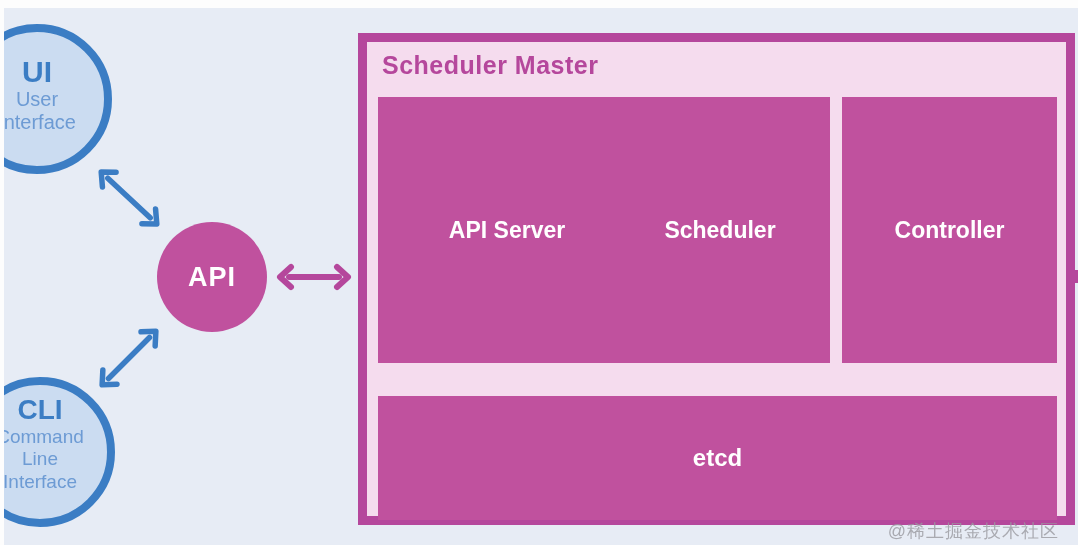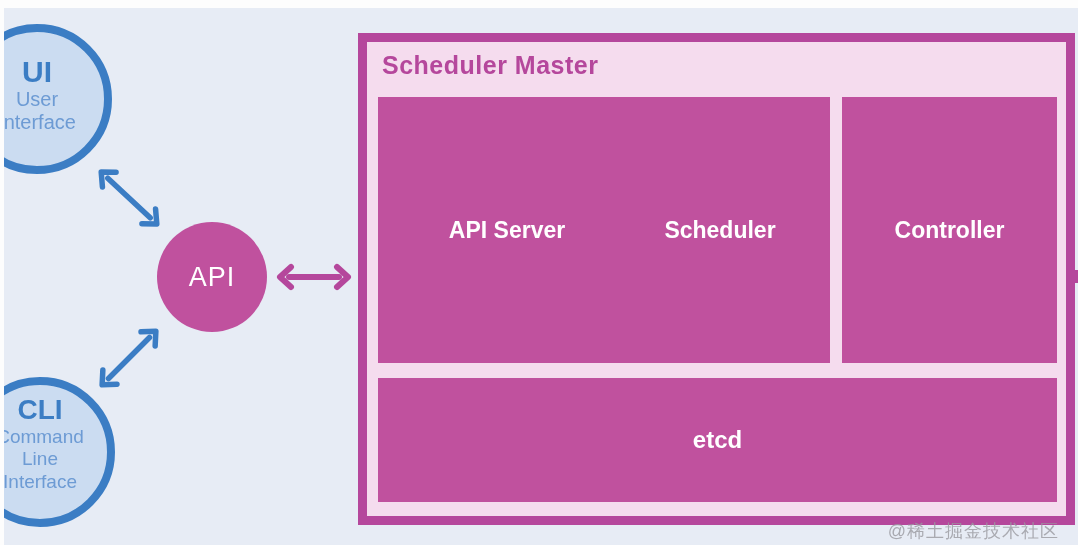--- a/index.html
+++ b/index.html
@@ -33,21 +33,21 @@
   .circle-ui .abbr{font-size:30px;line-height:1.05;}
   .circle-ui .sub{font-size:20px;line-height:1.15;}
   .circle-cli{left:-35px;top:377px;padding-top:10px;}
   .circle-cli .abbr{font-size:28px;line-height:1.1;}
   .circle-cli .sub{font-size:19px;line-height:1.18;}
   
   .api-circle{
     position:absolute;left:157px;top:222px;width:110px;height:110px;border-radius:50%;
     background:var(--magenta);z-index:1;display:flex;align-items:center;justify-content:center;
   }
-  .api-circle span{color:#ffffff;font-weight:normal;font-size:27px;letter-spacing:1px;}
+  .api-circle span{color:#ffffff;font-weight:bold;font-size:27px;letter-spacing:1px;}
   
   .arrow{position:absolute;width:86px;height:28px;z-index:1;}
   .arrow svg{display:block;width:100%;height:100%;}
   .arrow-ui-api{left:86px;top:184px;transform:rotate(43deg);color:var(--blue);}
   .arrow-cli-api{left:86px;top:344px;transform:rotate(-45deg);color:var(--blue);}
   .arrow-api-master{left:276px;top:263px;width:76px;color:var(--magenta-dark);}
   
   .master{
     position:absolute;left:358px;top:33px;width:717px;height:492px;
     background:var(--pink-light);border:9px solid var(--magenta-dark);z-index:1;
@@ -58,21 +58,21 @@
   }
   .comp{
     position:absolute;top:55px;height:266px;background:var(--magenta);
     display:flex;align-items:center;justify-content:center;
     color:#ffffff;font-weight:bold;font-size:23px;
   }
   .comp-1{left:11px;width:258px;}
   .comp-2{left:243px;width:220px;}
   .comp-3{left:475px;width:215px;}
   .etcd{
-    position:absolute;left:11px;top:336px;width:679px;height:124px;background:var(--magenta);
+    position:absolute;left:11px;top:354px;width:679px;height:124px;background:var(--magenta);
     display:flex;align-items:center;justify-content:center;
     color:#ffffff;font-weight:bold;font-size:24px;
   }
   .right-stub{
     position:absolute;left:1071px;top:270px;width:7px;height:13px;
     background:var(--magenta-dark);z-index:2;
   }
   
   .strip-top{position:absolute;left:0;top:0;width:1078px;height:8px;background:#fdfdfd;z-index:5;}
   .strip-left{position:absolute;left:0;top:0;width:4px;height:545px;background:#fdfdfd;z-index:5;}

